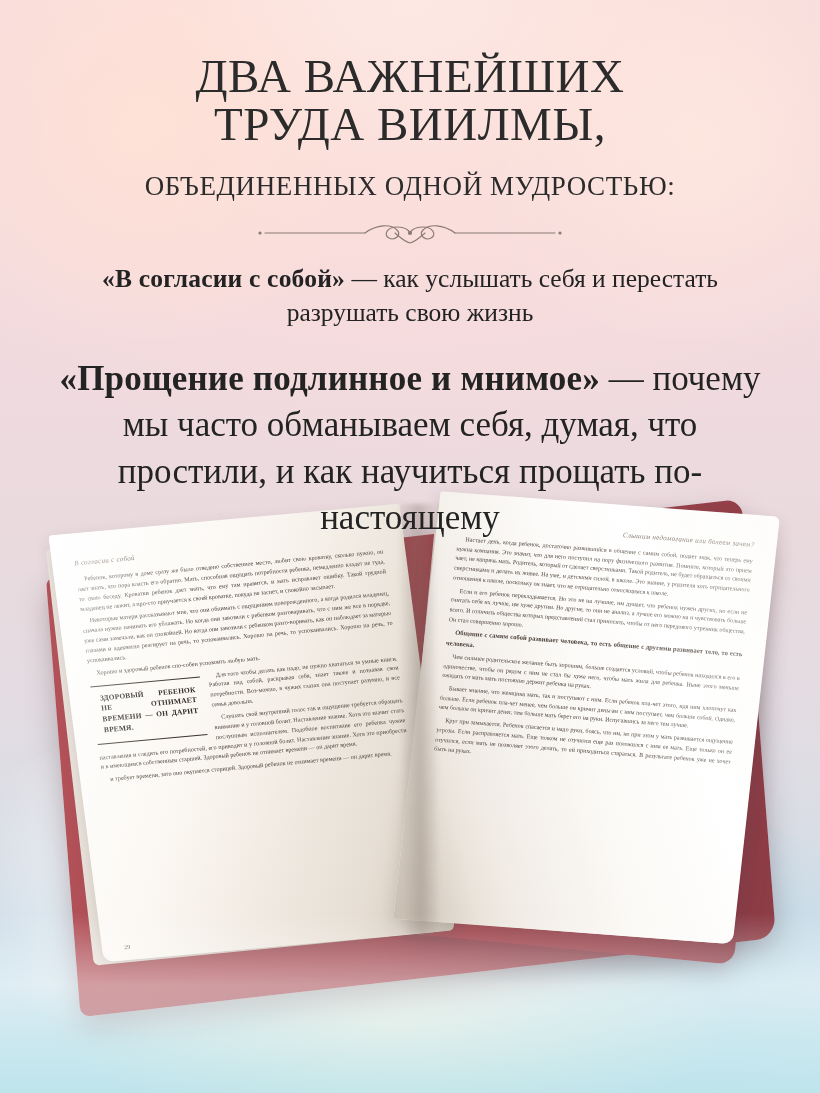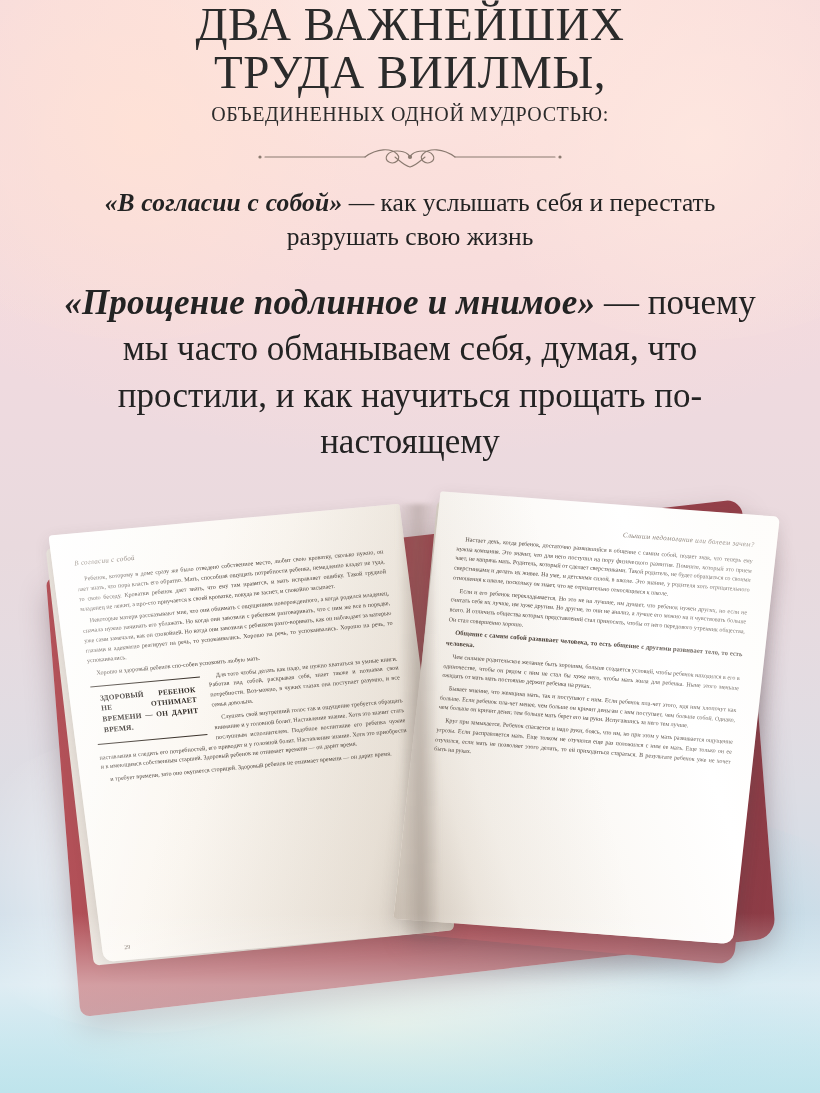--- a/index.html
+++ b/index.html
@@ -61,42 +61,43 @@
     right: -80px; bottom: 0px; width: 460px; height: 280px;
     background: radial-gradient(circle at 50% 50%, rgba(173,220,232,0.6) 0%, rgba(173,220,232,0) 70%);
   }
   .wash-5 {
     left: 40px; bottom: -40px; width: 700px; height: 220px;
     background: radial-gradient(ellipse at 50% 50%, rgba(255,246,214,0.55) 0%, rgba(255,246,214,0) 70%);
   }
 
   .header {
     position: relative;
+    padding-top: 52px;
     text-align: center;
     z-index: 4;
   }
 
   .title {
     font-family: "Liberation Serif", serif;
     font-size: 47px;
     line-height: 1.03;
     letter-spacing: 0.5px;
     color: #2b2b2b;
     margin: 0 auto;
     max-width: 700px;
     font-weight: 400;
   }
   .title .line2 { display: block; }
 
   .subtitle {
     font-family: "Liberation Serif", serif;
-    font-size: 20px;
+    font-size: 27px;
     letter-spacing: 0.6px;
     color: #2b2b2b;
-    margin-top: 6px;
+    margin-top: 22px;
   }
 
   .divider {
     margin: 14px auto 6px;
     width: 330px;
     height: 34px;
     display: block;
   }
 
   .blurbs {
@@ -119,21 +120,20 @@
   }
   .blurb-2 {
     font-size: 35px;
     line-height: 1.33;
     margin-top: 26px;
   }
 
   .bk {
     font-weight: bold;
     letter-spacing: 0.2px;
-    font-style: italic;
   }
 
   
   .book-area {
     position: absolute;
     left: 0;
     top: 430px;
     width: 820px;
     height: 640px;
     z-index: 3;

